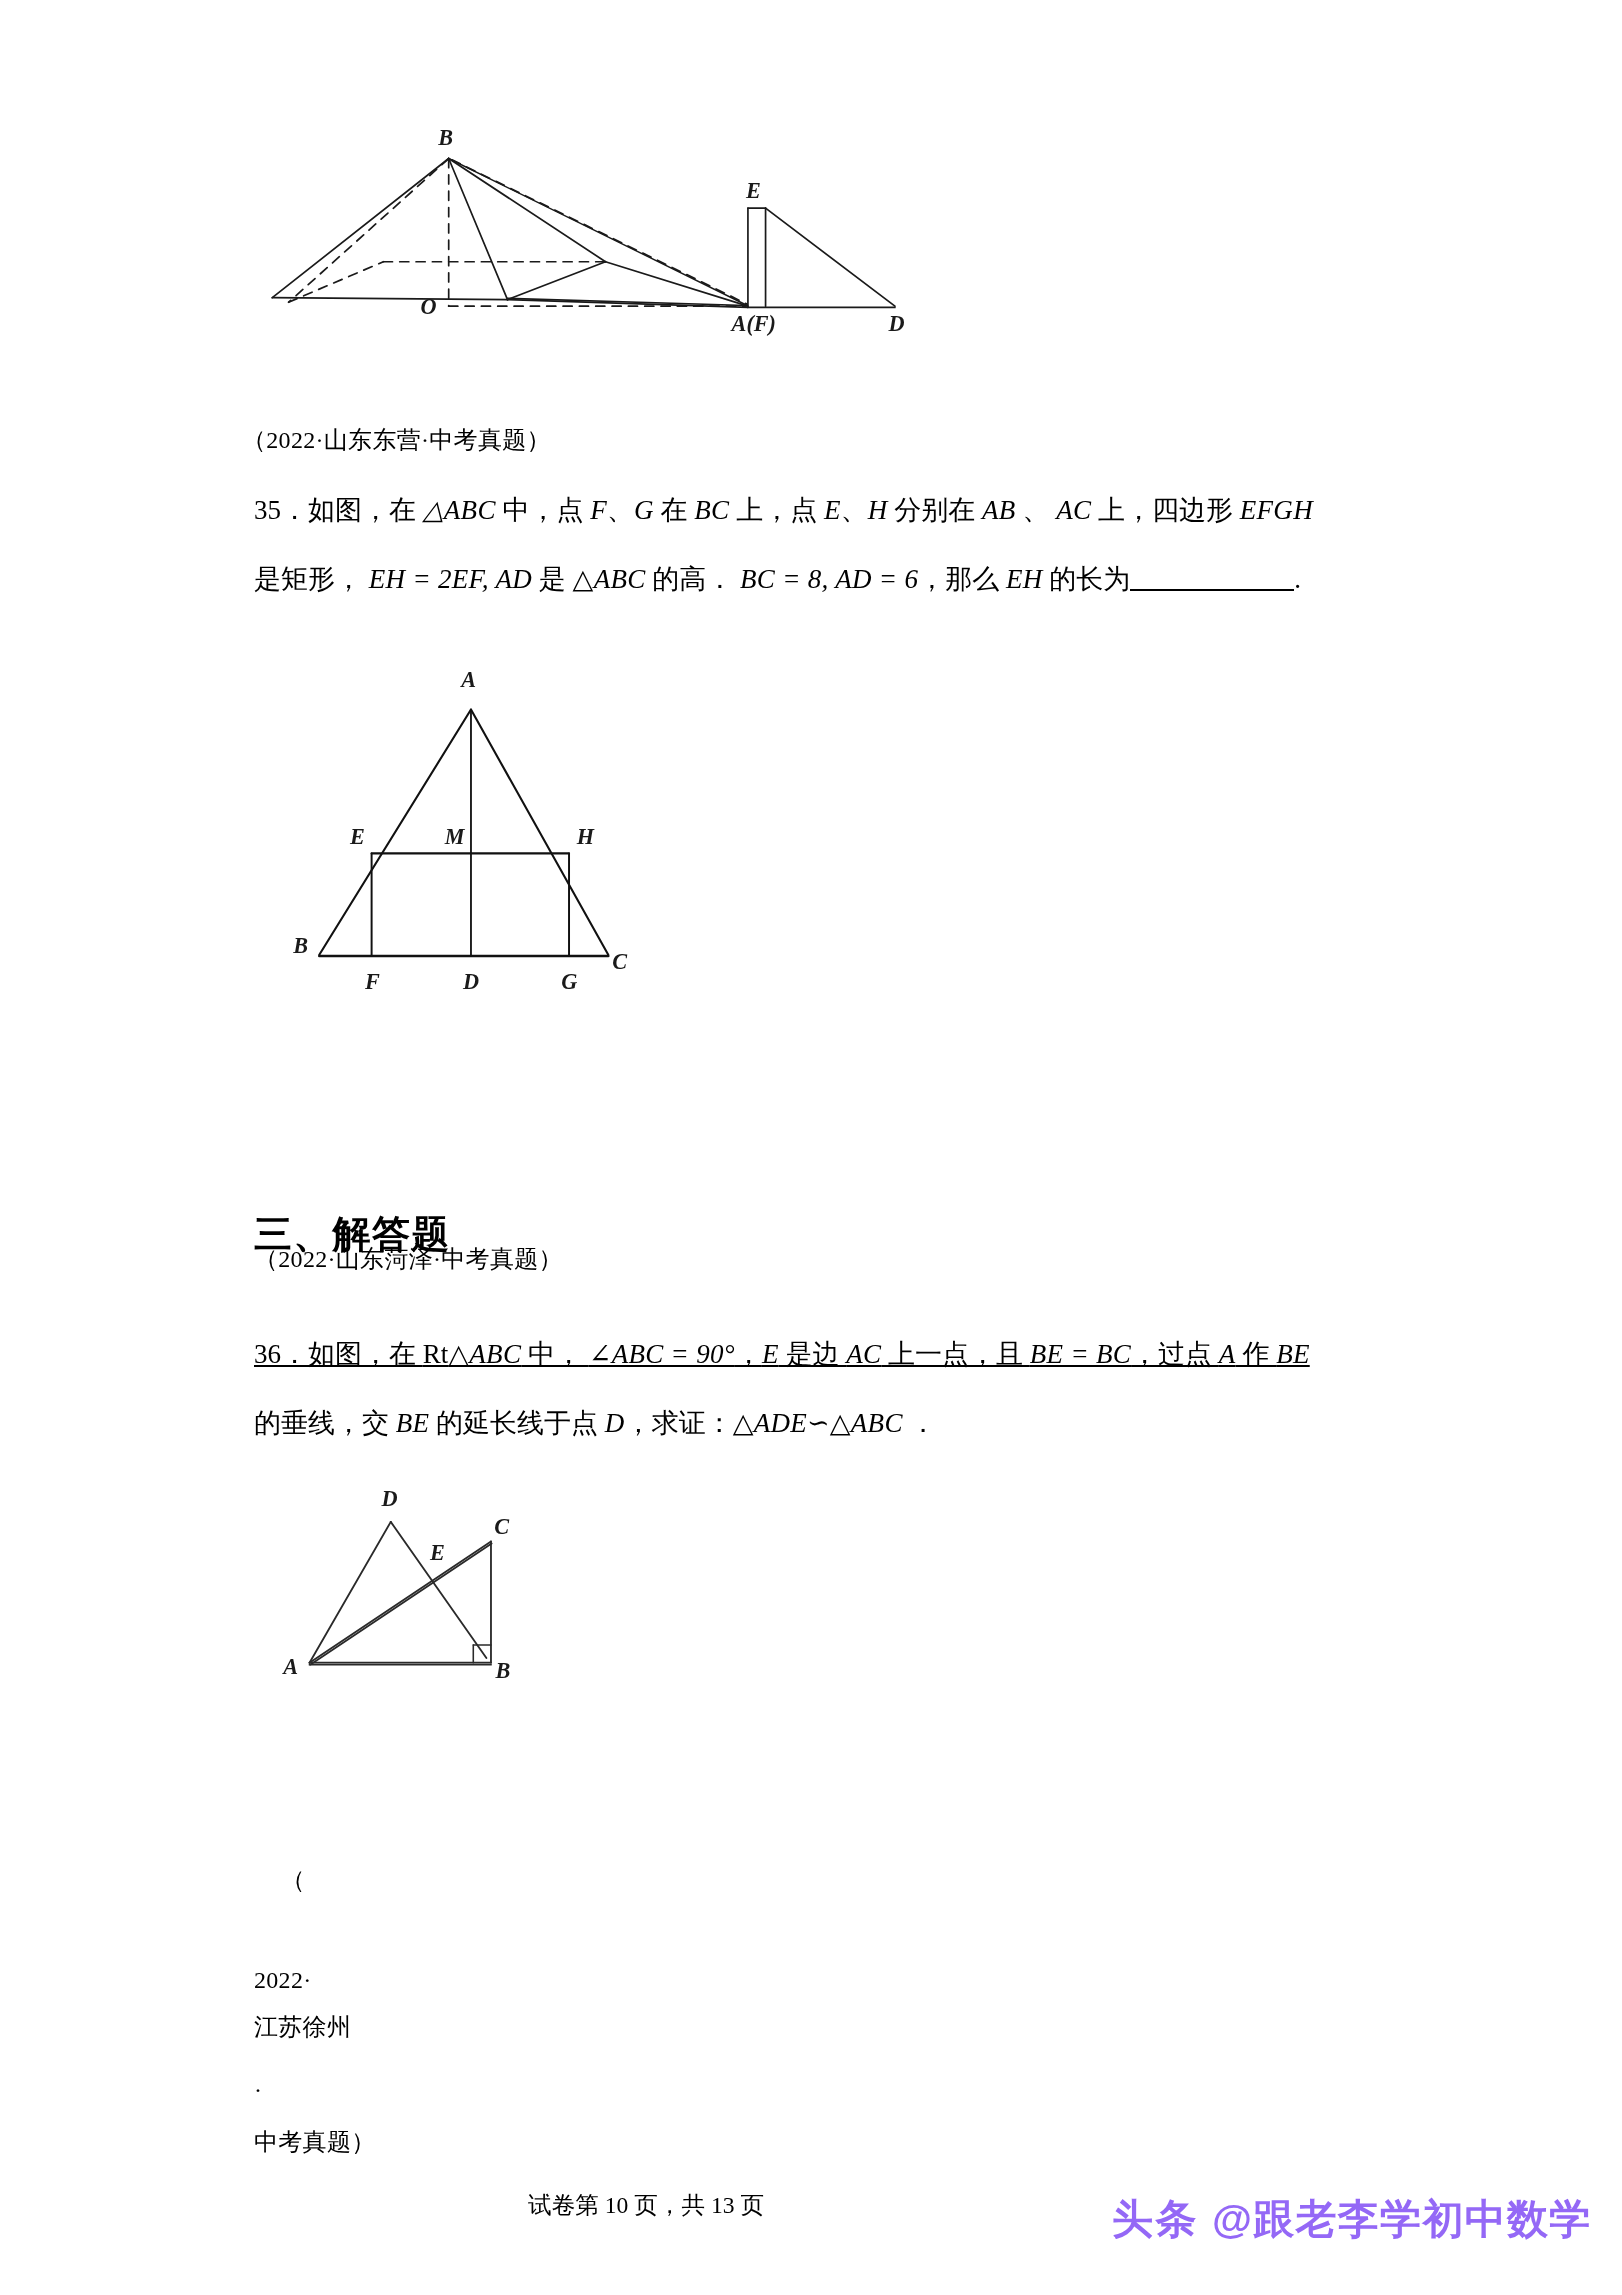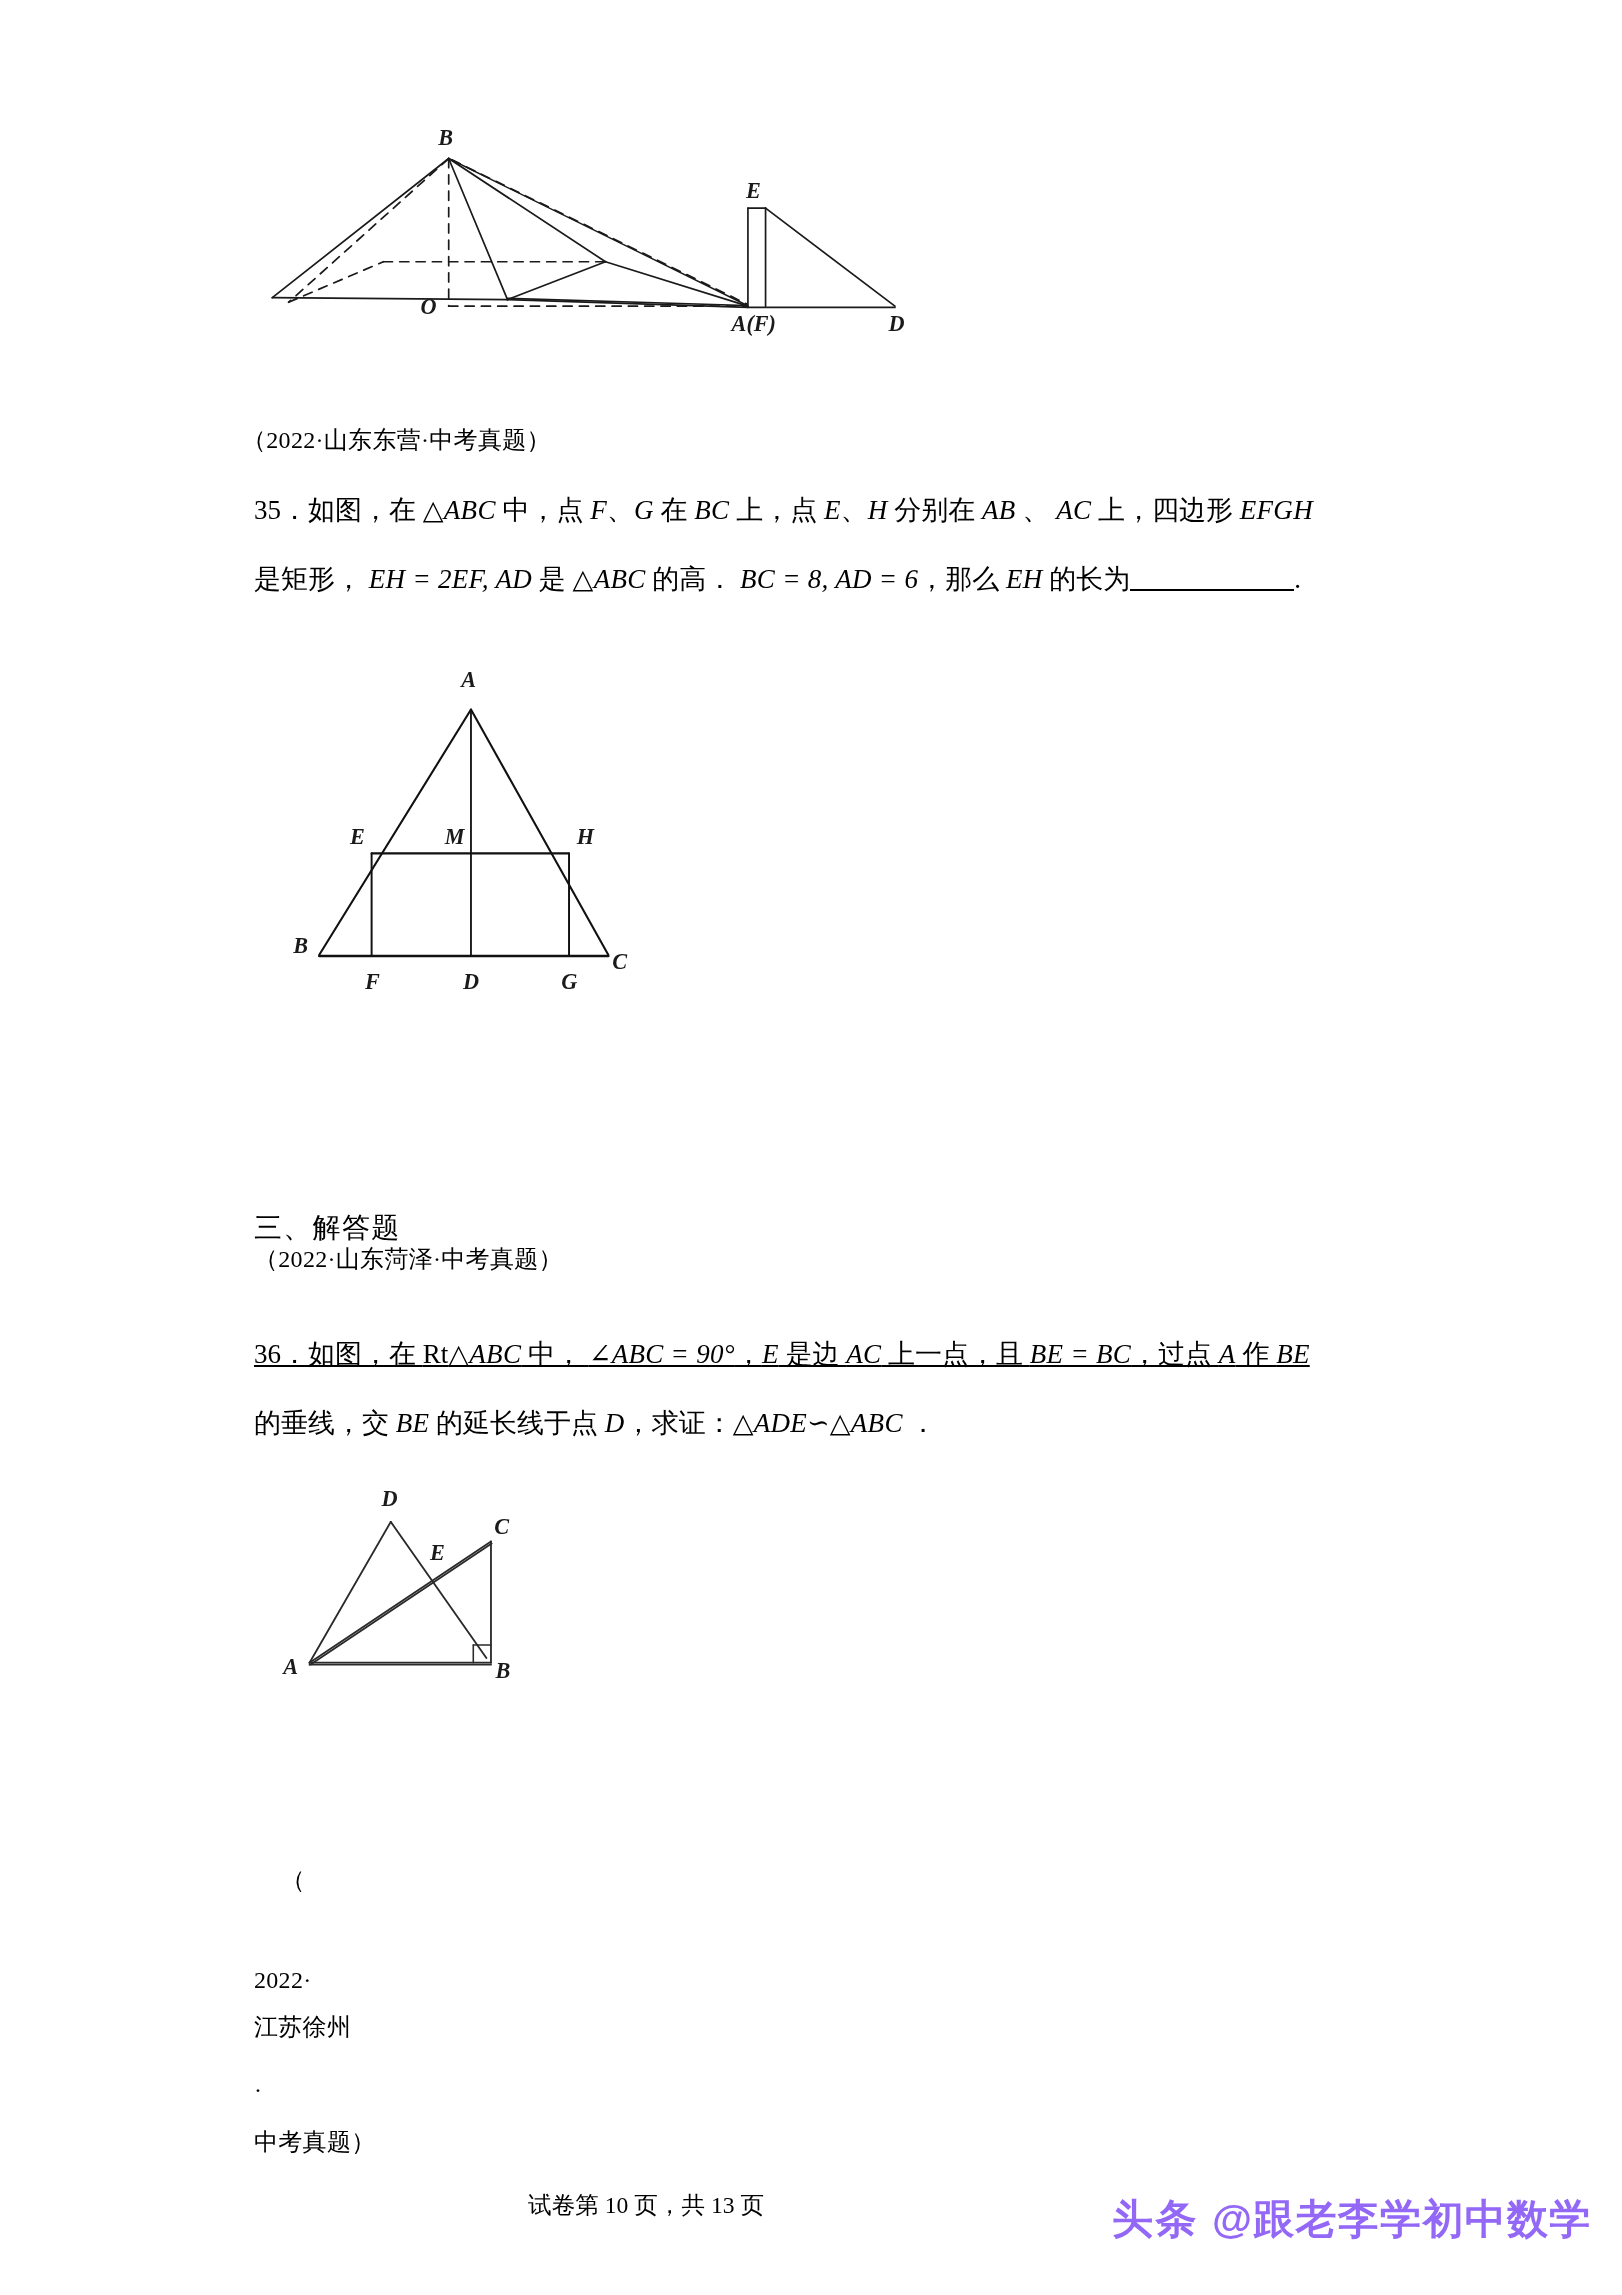--- a/index.html
+++ b/index.html
@@ -31,22 +31,22 @@
     white-space: nowrap;
   }
 
   .q-line {
     font-size: 27px;
     line-height: 1.0;
     white-space: nowrap;
   }
 
   .sec-head {
-    font-size: 28px;
-    font-weight: normal;
+    font-size: 38px;
+    font-weight: bold;
     letter-spacing: 1.3px;
     white-space: nowrap;
   }
 
   .math { font-style: italic; letter-spacing: 0.3px; }
   .up { font-style: normal; }
 
   .blank-ul {
     display: inline-block;
     width: 164px;
@@ -146,21 +146,21 @@
       <text class="lbl" x="289" y="42" font-size="34">B</text>
       <text class="lbl" x="262" y="300" font-size="34">O</text>
       <text class="lbl" x="760" y="122" font-size="34">E</text>
       <text class="lbl" x="738" y="326" font-size="34">A(F)</text>
       <text class="lbl" x="978" y="326" font-size="34">D</text>
     </svg>
   </div>
 
   <div class="abs src-line" style="left:242px; top:428px;">（2022·山东东营·中考真题）</div>
 
-  <div class="abs q-line" style="left:254px; top:497px;">
+  <div class="abs q-line" style="left:254px; top:497px;font-family:Liberation Serif, serif;">
     <span>35．</span><span>如图，在 </span><span class="math">△ABC</span><span> 中，点 </span><span class="math">F</span><span>、</span><span class="math">G</span><span> 在 </span><span class="math">BC</span><span> 上，点 </span><span class="math">E</span><span>、</span><span class="math">H</span><span> 分别在 </span><span class="math">AB</span><span> 、 </span><span class="math">AC</span><span> 上，四边形 </span><span class="math">EFGH</span>
   </div>
 
   <div class="abs q-line" style="left:254px; top:566px;">
     <span>是矩形， </span><span class="math">EH = 2EF, AD</span><span> 是 </span><span class="math">△ABC</span><span> 的高． </span><span class="math">BC = 8, AD = 6</span><span>，那么 </span><span class="math">EH</span><span> 的长为</span><span class="blank-ul"></span><span>.</span>
   </div>
 
   <div class="fig" style="left:281px; top:654px;">
     <svg width="478" height="353" viewBox="0 0 730 540">
       <g fill="none" stroke="#111111" stroke-width="3.2" stroke-linecap="round" stroke-linejoin="round">

